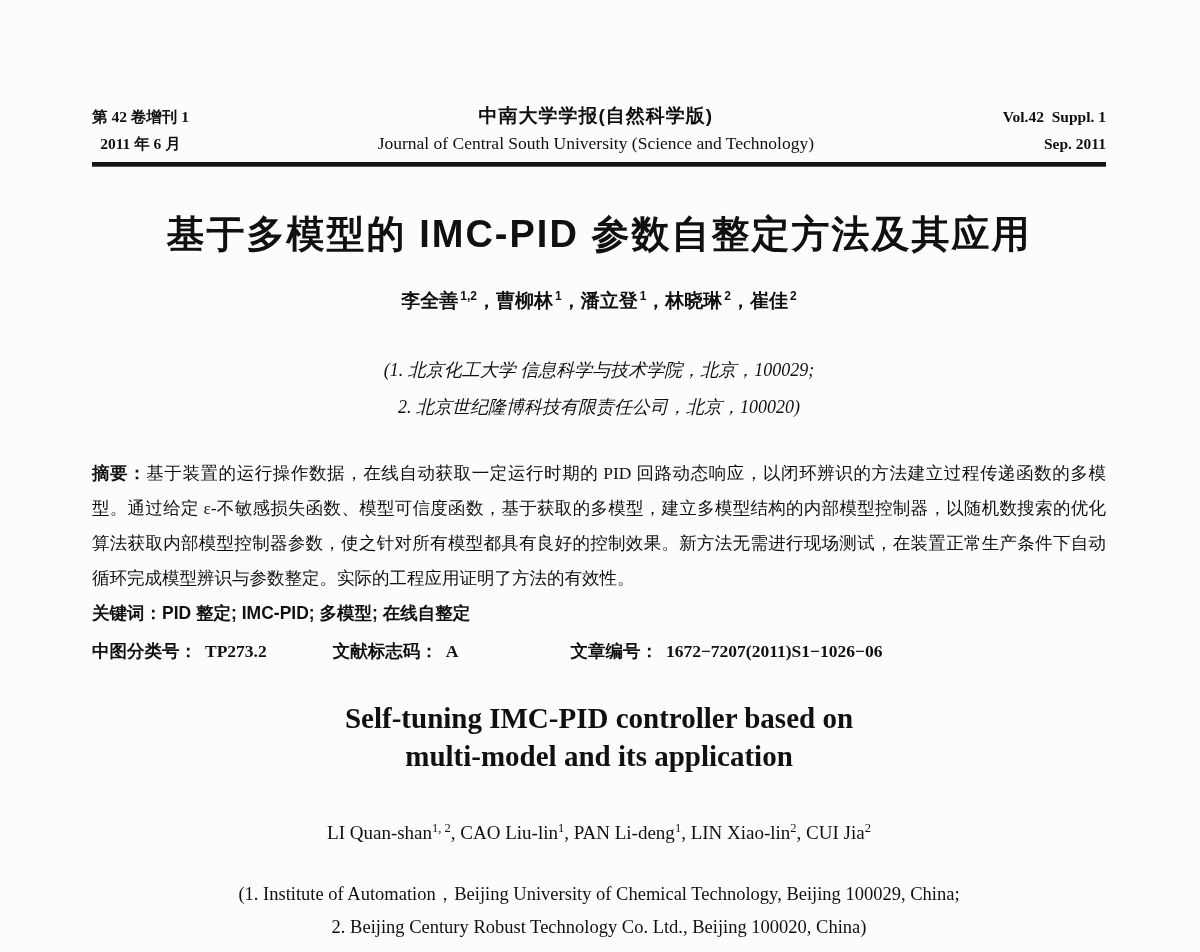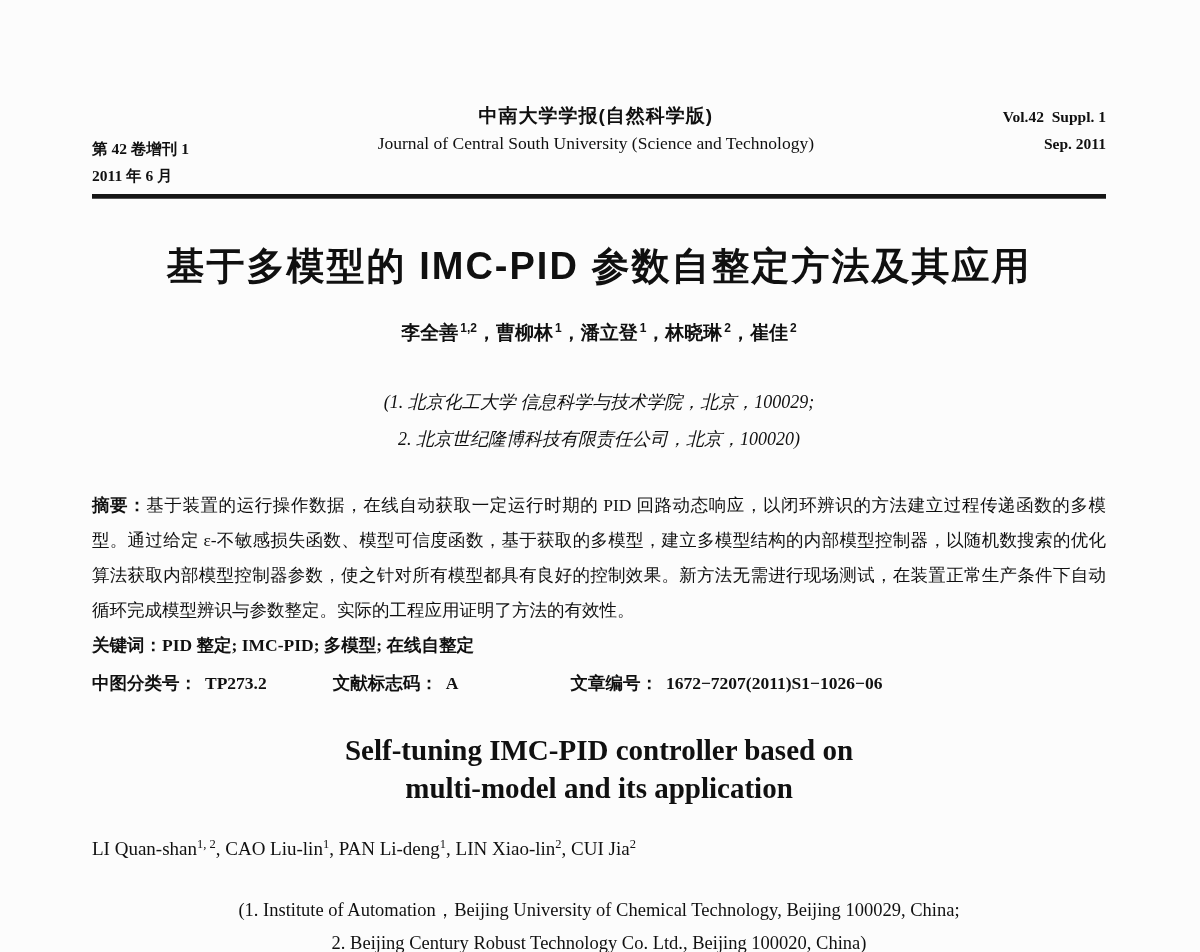--- a/index.html
+++ b/index.html
@@ -24,21 +24,21 @@
     display: flex;
     justify-content: space-between;
     align-items: flex-start;
   }
   .jheader-left, .jheader-right {
     font-size: 15.5px;
     line-height: 27px;
     font-weight: 700;
     font-family: "Liberation Serif", serif;
   }
-  .jheader-left { text-align: left; margin-top: 32px; }
+  .jheader-left { text-align: center; }
   .jheader-right { text-align: right; }
   .jheader-center { text-align: center; flex: 1; }
   .jheader-center .zh {
     font-family: "Liberation Sans", sans-serif;
     font-weight: 700;
     font-size: 19px;
     line-height: 26px;
     letter-spacing: 1px;
   }
   .jheader-center .en {
@@ -85,21 +85,21 @@
   
   .abstract {
     margin-top: 30px;
     font-size: 17.5px;
     line-height: 35px;
     text-align: justify;
     text-justify: inter-ideograph;
   }
   .abstract .label,
   .keywords {
-    font-family: Liberation Serif, serif;
+    font-family: Liberation Sans, sans-serif;
     font-weight: 700;
   }
   .keywords { font-size: 17.5px; line-height: 35px; }
   .cls-line {
     margin-top: 3px;
     font-size: 17.5px;
     line-height: 35px;
     display: flex;
   }
   .cls-line .lbl {
@@ -113,22 +113,22 @@
   
   .title-en {
     margin-top: 30px;
     text-align: center;
     font-weight: 700;
     font-size: 29px;
     line-height: 38px;
     font-family: "Liberation Serif", serif;
   }
   .authors-en {
-    margin-top: 30px;
-    text-align: left;
+    margin-top: 46px;
+    text-align: center;
     font-size: 19px;
     font-family: "Liberation Serif", serif;
   }
   .authors-en sup { font-size: 12.5px; }
   .affils-en {
     margin-top: 34px;
     text-align: center;
     font-size: 18.5px;
     line-height: 33px;
     font-family: "Liberation Serif", serif;

